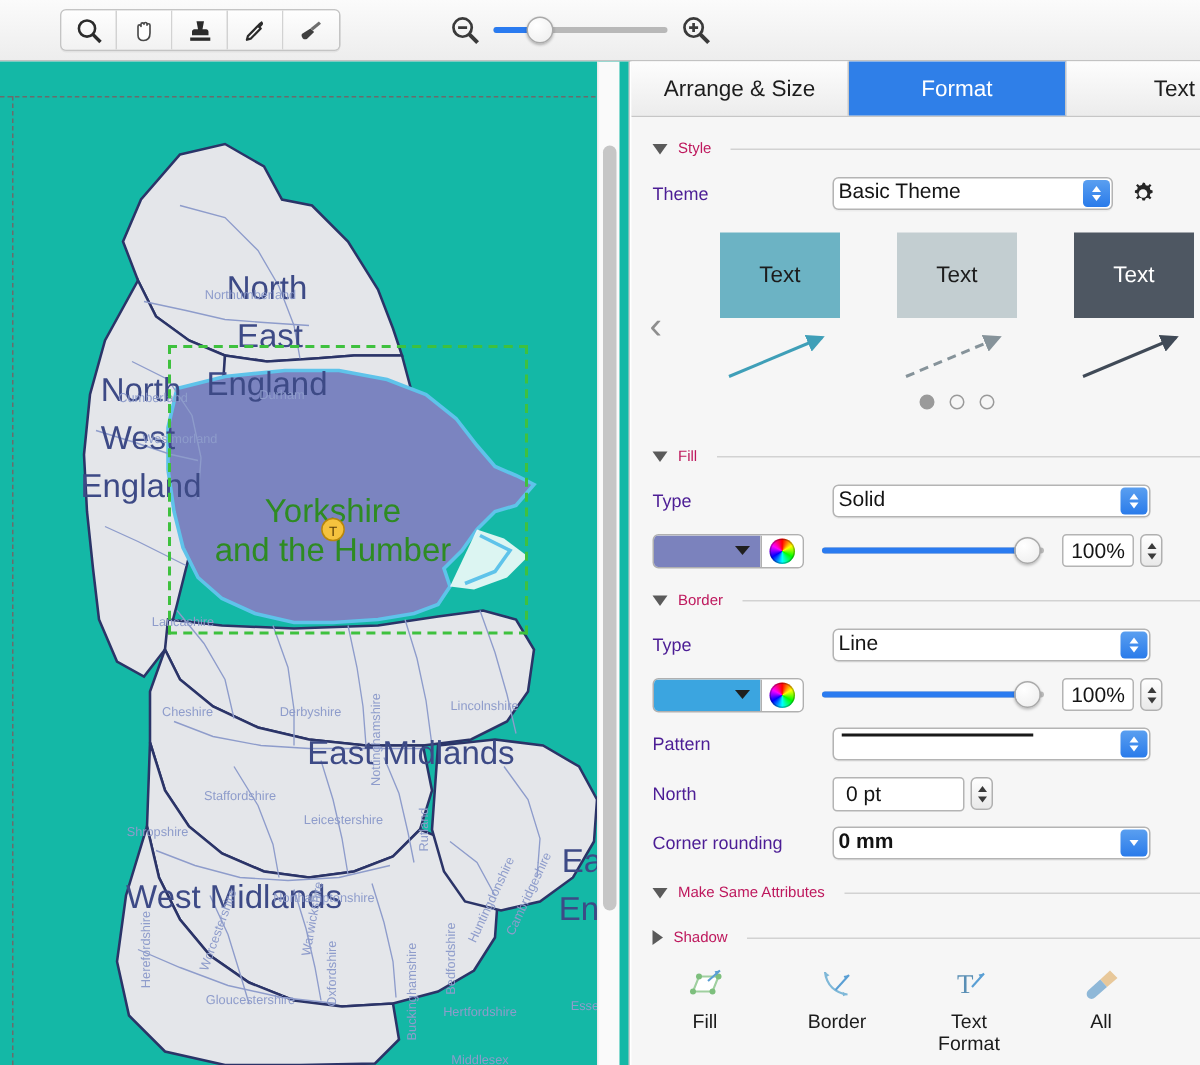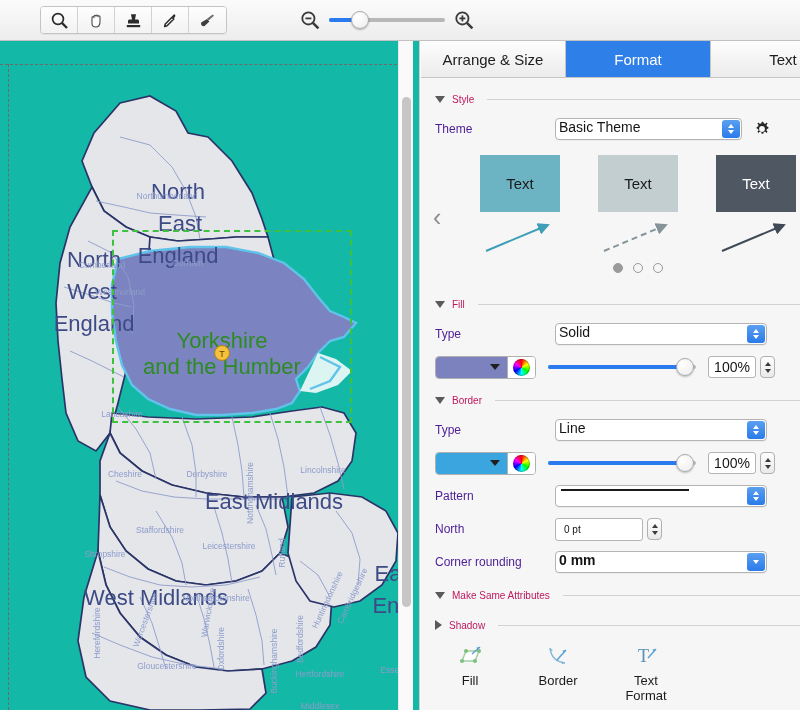--- a/index.html
+++ b/index.html
@@ -168,21 +168,21 @@
     margin-left: 4px; width: 15px; height: 22px; border-radius: 4px;
     background: linear-gradient(to bottom,#fefefe,#e9e9e9); border: 1px solid #b0b0b0;
     display:flex; flex-direction:column; align-items:center; justify-content:center; gap:3px;
   }
   .vstepper .chev-up { border-bottom-color: #3a3a3a; }
   .vstepper .chev-dn { border-top-color: #3a3a3a; }
 
   
   .tinput {
     height: 23px; border: 1px solid #b4b4b4; border-radius: 3px; background: #fff;
-    display: flex; align-items: center; padding-left: 8px; font-size: 10px; color: #141414;
+    display: flex; align-items: center; padding-left: 8px; font-size: 14px; color: #141414;
   }
 
   
   #carousel { position: relative; margin-top: 12px; height: 130px; }
   .car-arrow {
     position: absolute; top: 52px; font-size: 25px; color: #8e8e8e; cursor: default;
     line-height: 1;
   }
   #car-prev { left: 12px; }
   #car-next { right: 12px; color: #1d1d1d; }
@@ -618,16 +618,23 @@
         <div class="msa-label">Border</div>
       </div>
       <div class="msa-item">
         <svg width="30" height="26" viewBox="0 0 30 26">
           <text x="7" y="18" font-family="Liberation Serif, serif" font-size="18" fill="#5a8fb5">T</text>
           <line x1="17" y1="14" x2="25" y2="5" stroke="#5a9fd4" stroke-width="1.4"></line>
           <path d="M25 5 l-3.6 .6 l1.4 2.5z" fill="#5a9fd4"></path>
         </svg>
         <div class="msa-label">Text Format</div>
       </div>
+      <div class="msa-item">
+        <svg width="30" height="26" viewBox="0 0 30 26">
+          <path d="M21 3 L26 8 L19 14 L14.5 9z" fill="#e8c89a"></path>
+          <path d="M14.5 9 L19 14 L11 21 a3.2 3.2 0 0 1-4.6-4.6z" fill="#8fb8d8"></path>
+        </svg>
+        <div class="msa-label">All</div>
+      </div>
     </div>
 
   </div>
 </div>
 
 </body></html>

